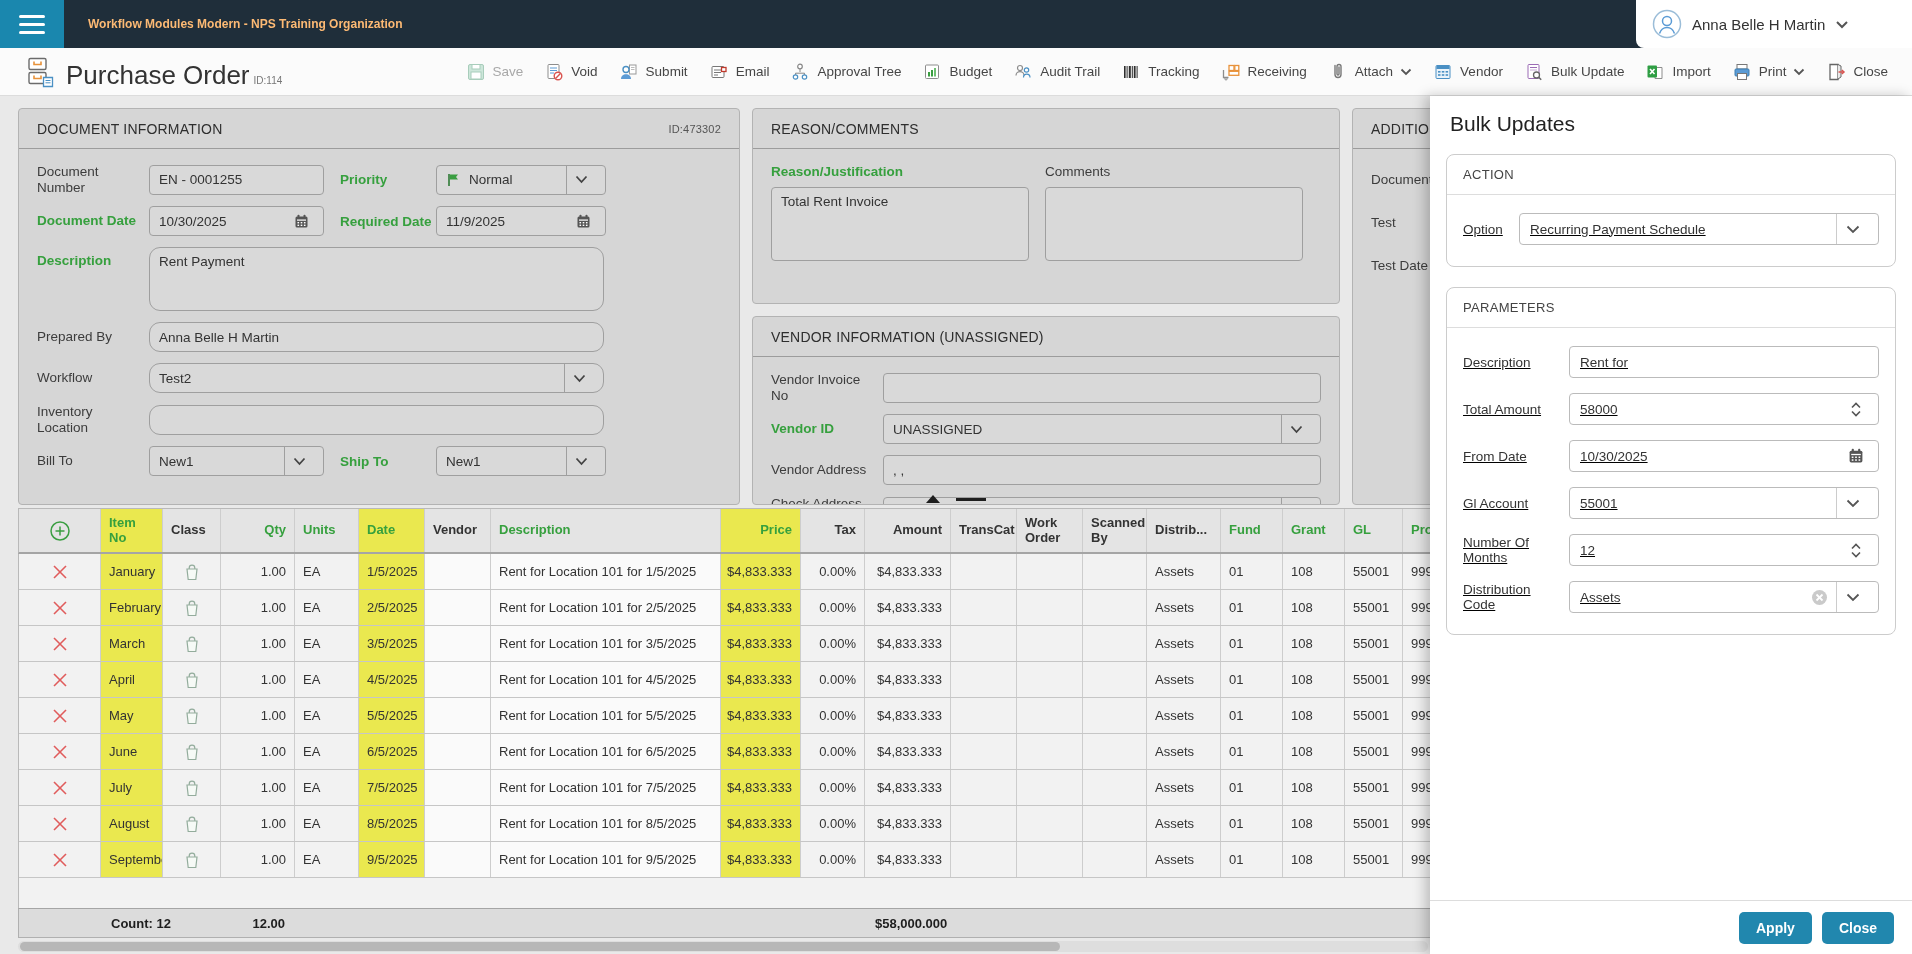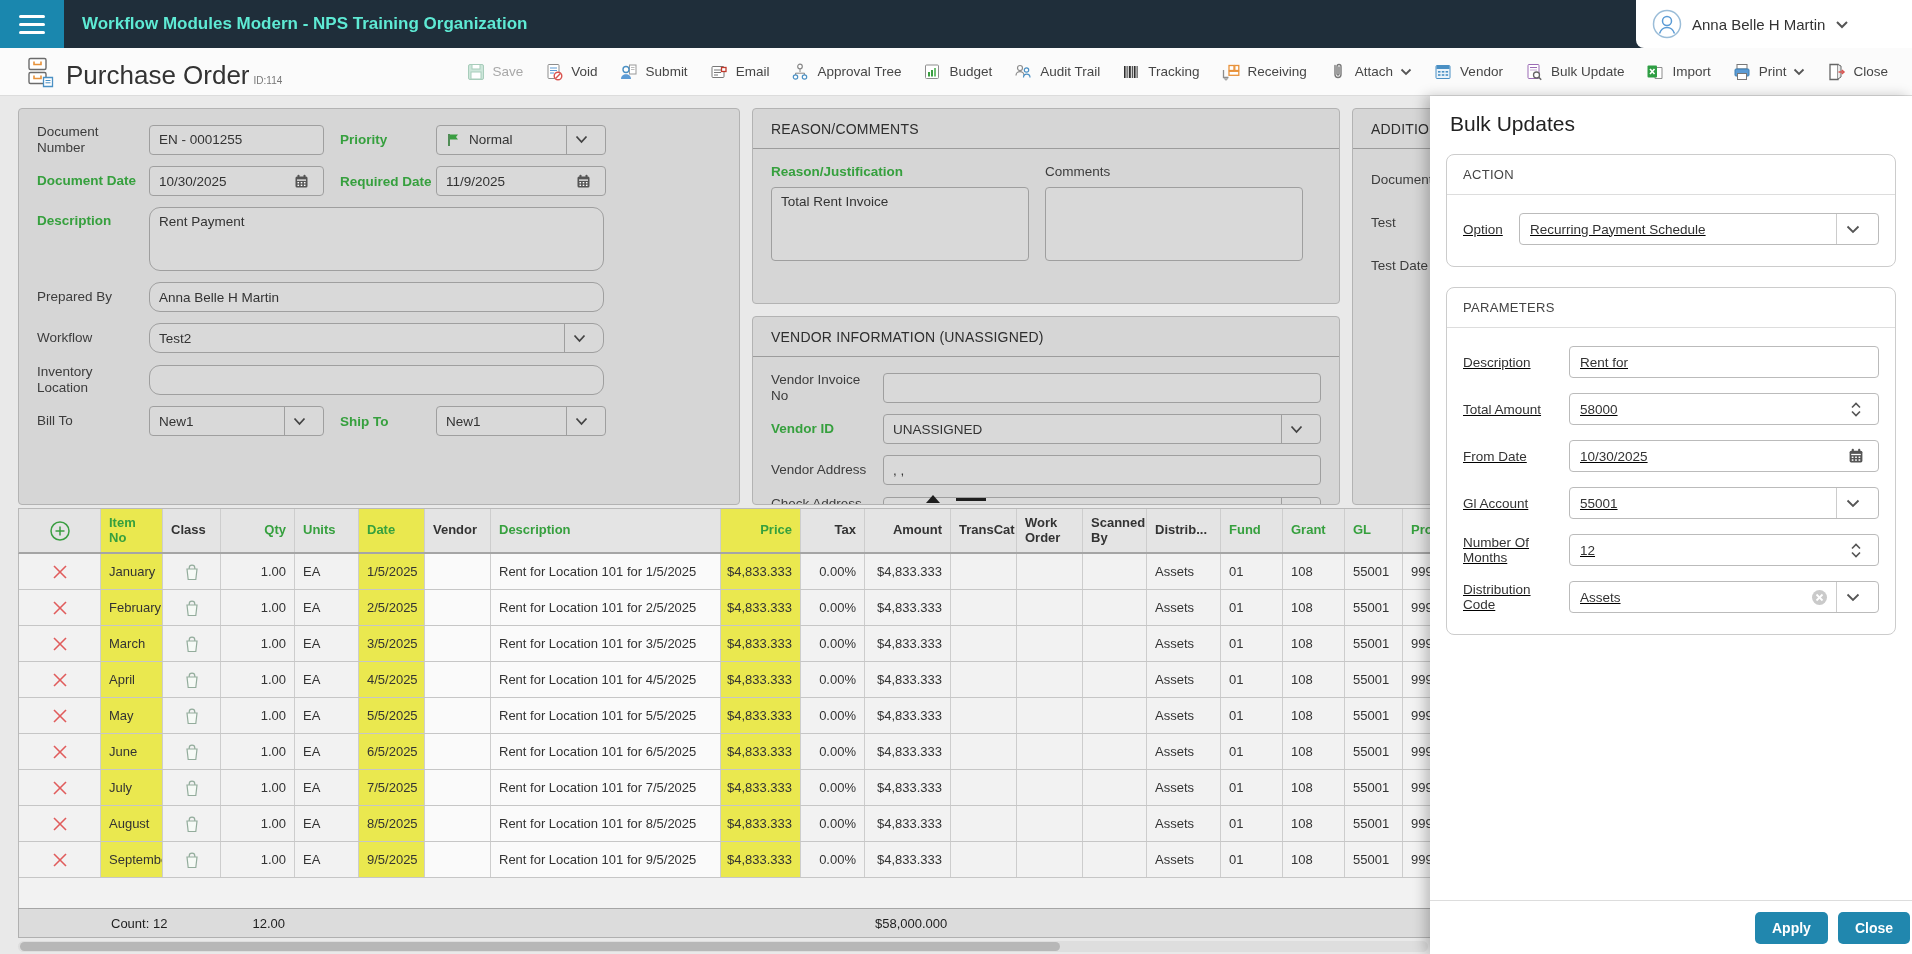--- a/index.html
+++ b/index.html
@@ -3,21 +3,21 @@
 <meta charset="utf-8">
 <style>
   * { box-sizing: border-box; margin: 0; padding: 0; }
   body { margin: 0; background: #cfcfcf; font-family: "Liberation Sans", sans-serif; }
   .page { position: relative; width: 1912px; height: 954px; background: #e9e9e9; overflow: hidden; }
 
   
   .topbar { position: absolute; left: 0; top: 0; width: 1912px; height: 48px; background: #1f2e3a; display: flex; align-items: center; z-index: 5; }
   .hamburger { width: 64px; height: 48px; background: #1a87ae; display: flex; flex-direction: column; justify-content: center; align-items: center; gap: 5px; cursor: pointer; flex: none; }
   .hamburger i { display: block; width: 26px; height: 3px; background: #fff; border-radius: 2px; }
-  .app-title { color: #5eead4; font-weight: bold; font-size: 17px; margin-left: 18px; white-space: nowrap; }
+  .app-title { color: #fdba74; font-weight: bold; font-size: 12px; margin-left: 24px; white-space: nowrap; }
   .user-chip { position: absolute; right: 0; top: 0; height: 48px; min-width: 276px; background: #fff; border-bottom-left-radius: 8px; display: flex; align-items: center; gap: 10px; padding: 0 24px 0 16px; cursor: pointer; }
   .user-name { font-size: 15px; color: #333; white-space: nowrap; }
 
   
   .toolbar { position: absolute; left: 0; top: 48px; width: 1912px; height: 48px; background: #fbfbfb; border-bottom: 1px solid #dcdcdc; display: flex; align-items: center; z-index: 4; }
   .po-head { display: flex; align-items: flex-end; margin-left: 26px; }
   .po-title-txt { font-size: 26px; color: #333; margin-left: 10px; line-height: 1; }
   .po-id { font-size: 10px; color: #777; margin-left: 4px; margin-bottom: 2px; }
   .tb-actions { margin-left: auto; margin-right: 24px; display: flex; align-items: center; gap: 21px; }
   .tb-btn { display: flex; align-items: center; gap: 7px; font-size: 13.5px; color: #464646; cursor: pointer; white-space: nowrap; }
@@ -57,39 +57,39 @@
   .ghdr { display: flex; height: 46px; background: #e4e4e4; border: 1px solid #b9b9b9; border-bottom: 2px solid #a5a5a5; }
   .gcell { flex: none; border-right: 1px solid #cdcdcd; padding: 3px 8px; display: flex; align-items: center; font-size: 13px; color: #333; overflow: hidden; white-space: nowrap; }
   .ghead { font-weight: bold; line-height: 1.15; white-space: normal; }
   .ghead.green { color: #36a03e; }
   .ycell { background: #eae84f; }
   .right { justify-content: flex-end; }
   .center { justify-content: center; }
   .gbody { height: 354px; overflow: hidden; border-left: 1px solid #b9b9b9; border-right: 1px solid #b9b9b9; background: #f2f2f2; }
   .grow { display: flex; height: 36px; border-bottom: 1px solid #c6c6c6; background: #f2f2f2; }
   .grow .lightc { background: #fafafa; }
-  .gfoot { display: flex; height: 30px; background: #dcdcdc; border: 1px solid #b0b0b0; border-top: 1px solid #a5a5a5; align-items: center; font-weight: normal; font-size: 13px; color: #1e1e1e; }
+  .gfoot { display: flex; height: 30px; background: #dcdcdc; border: 1px solid #b0b0b0; border-top: 1px solid #a5a5a5; align-items: center; font-weight: bold; font-size: 13px; color: #1e1e1e; }
   .fcell { flex: none; padding: 0 10px; overflow: hidden; white-space: nowrap; }
   .hscroll { position: absolute; left: 18px; top: 941px; width: 1410px; height: 11px; background: #dedede; border-radius: 6px; z-index: 2; }
   .hthumb { position: absolute; left: 2px; top: 1px; height: 9px; width: 1040px; background: #b7b7b7; border-radius: 5px; }
 
   
   .bulk { position: absolute; left: 1430px; top: 96px; width: 482px; height: 858px; background: #fff; box-shadow: -5px 0 12px rgba(0,0,0,.22); z-index: 10; }
   .bulk-title { font-size: 21px; color: #222; padding: 16px 20px 14px; }
   .bsection { margin: 4px 16px 20px; border: 1px solid #ccc; border-radius: 8px; background: #fff; }
   .bsection-hd { padding: 12px 16px; border-bottom: 1px solid #ddd; font-size: 13px; color: #444; letter-spacing: .3px; }
   .bsection-bd { padding: 18px 16px 6px; }
   .brow { display: flex; align-items: center; margin-bottom: 15px; text-decoration: underline; }
   .blabel { width: 106px; flex: none; font-size: 13.5px; color: #333; padding-right: 6px; }
   .blabel.narrow { width: 56px; }
   .bctrl { flex: 1; height: 32px; border: 1px solid #bbb; border-radius: 4px; display: flex; align-items: center; padding: 0 10px; font-size: 13.5px; color: #333; overflow: hidden; background: #fff; }
   .bseg { margin-left: auto; flex: none; display: flex; align-items: center; justify-content: center; width: 32px; height: 32px; border-left: 1px solid #ccc; }
   .bseg.noborder { border-left: none; width: 24px; }
   .bclear { margin-left: auto; display: flex; align-items: center; }
-  .bulk-foot { position: absolute; left: 0; right: 0; bottom: 0; height: 54px; border-top: 1px solid #ddd; display: flex; align-items: center; justify-content: flex-end; gap: 10px; padding: 0 2px; background: #fff; }
+  .bulk-foot { position: absolute; left: 0; right: 0; bottom: 0; height: 54px; border-top: 1px solid #ddd; display: flex; align-items: center; justify-content: flex-end; gap: 10px; padding: 0 18px; background: #fff; }
   .btn { background: #2187ae; color: #fff; font-size: 14px; font-weight: bold; border-radius: 5px; padding: 8px 17px; cursor: pointer; }
 
   
   .addl-row { display: flex; align-items: center; margin-bottom: 13px; }
   .addl-label { width: 76px; flex: none; font-size: 13.5px; color: #3c3c3c; }
   .addl-ctrl { width: 300px; flex: none; }
 </style>
 </head>
 <body>
 
@@ -318,20 +318,24 @@
               <line x1="12.5" y1="10" x2="17.5" y2="10" stroke="#d9534f" stroke-width="1.5"></line>
               <path d="M15.8 8l2.2 2-2.2 2" fill="none" stroke="#d9534f" stroke-width="1.5"></path>
             </svg>
           </span>
         <span>Close</span>
       </div>
     </div>
   </div>
 
   <div class="panel" style="left:18px; top:108px; width:722px; height:397px;">
+    <div class="panel-hd">
+      <span>DOCUMENT INFORMATION</span>
+      <span class="panel-id">ID:473302</span>
+    </div>
     <div class="panel-body">
       <div class="frow">
         <div class="flabel">Document Number</div>
         <div class="fctrl w175">
             <span class="fval">EN - 0001255</span>
           </div>
         <div class="flabel2 green">Priority</div>
         <div class="fctrl w170">
           <span class="flagseg">
               <svg width="15" height="15">

